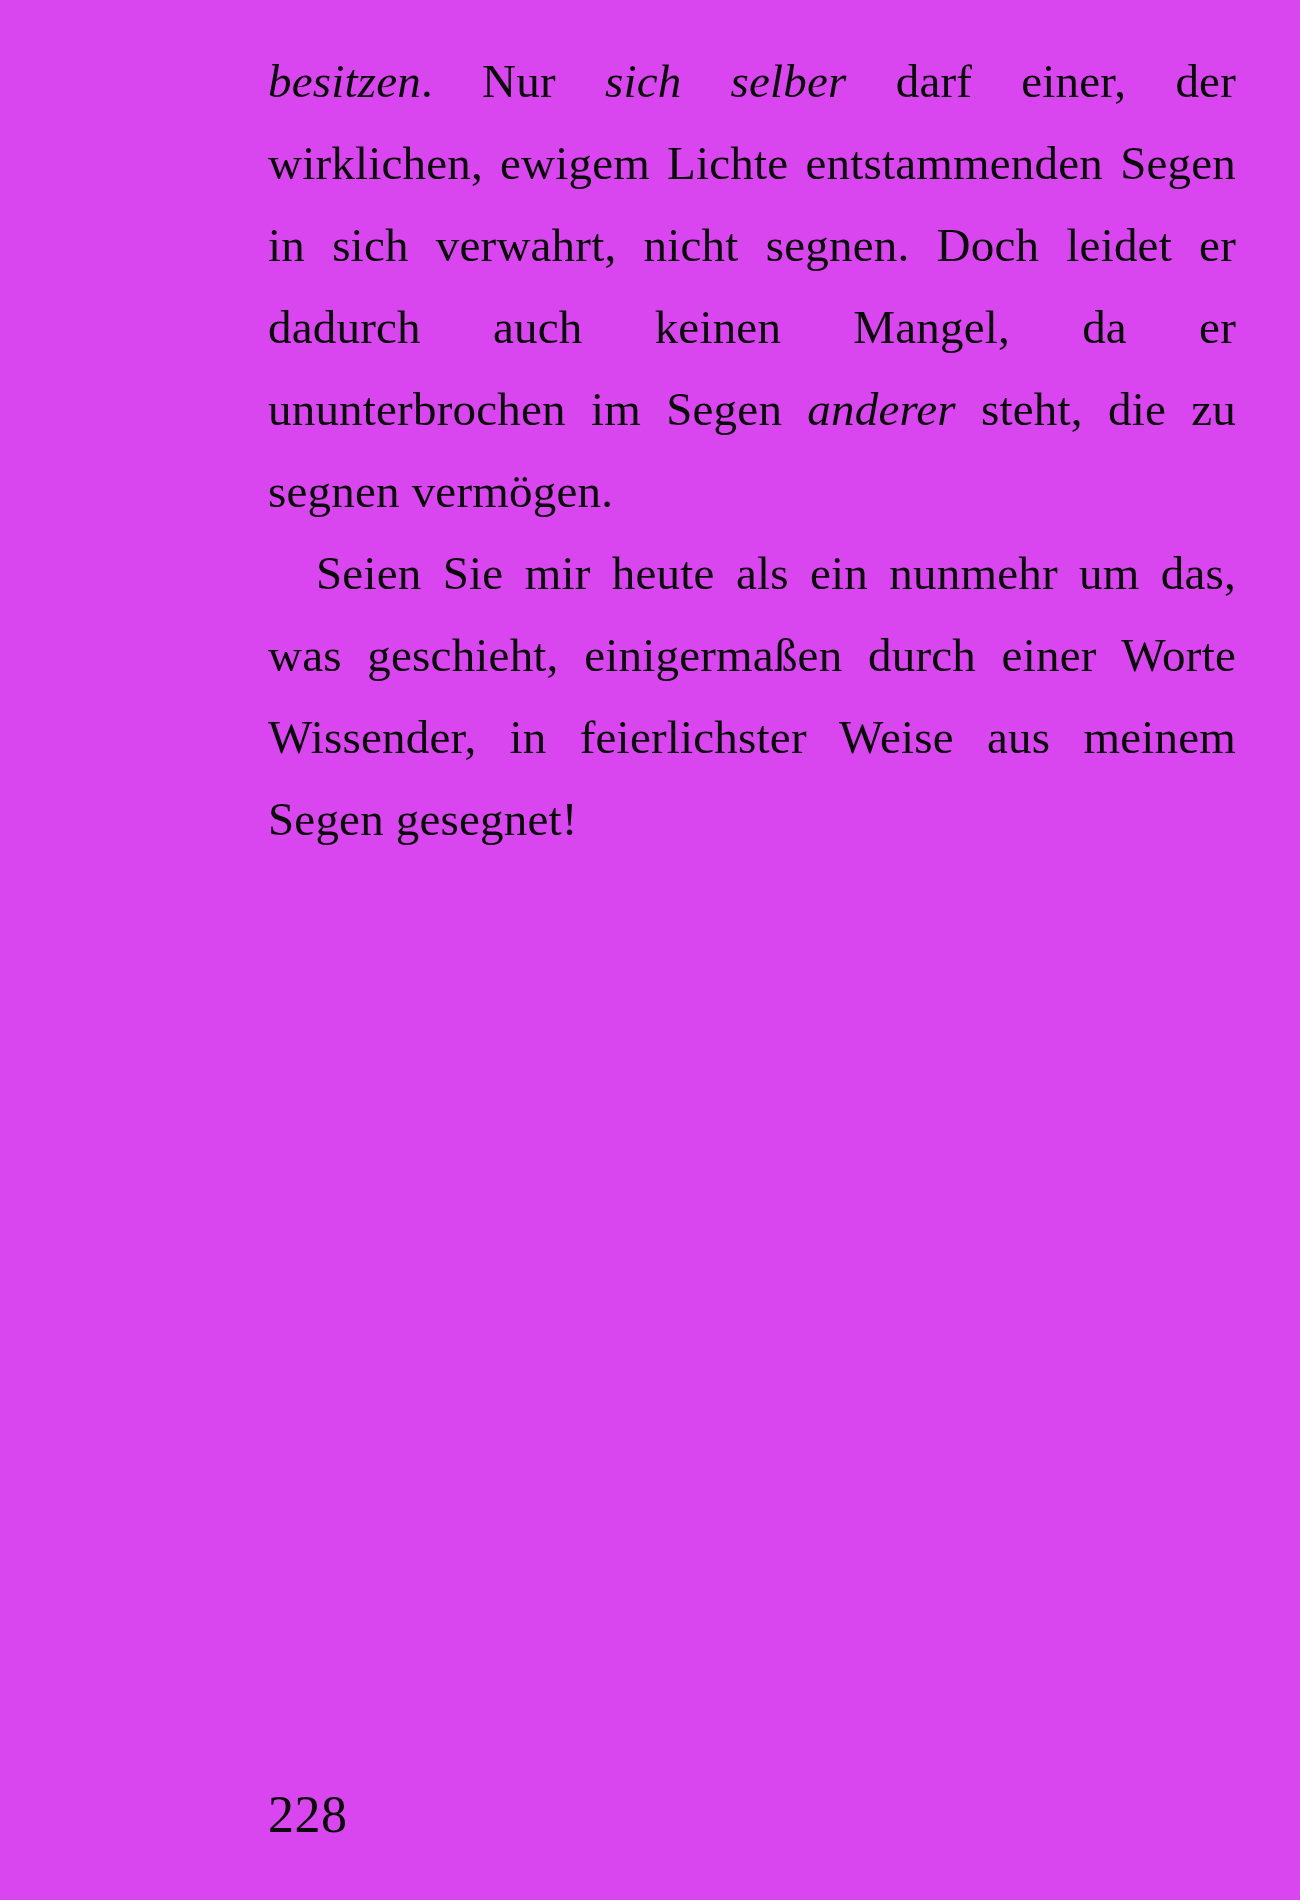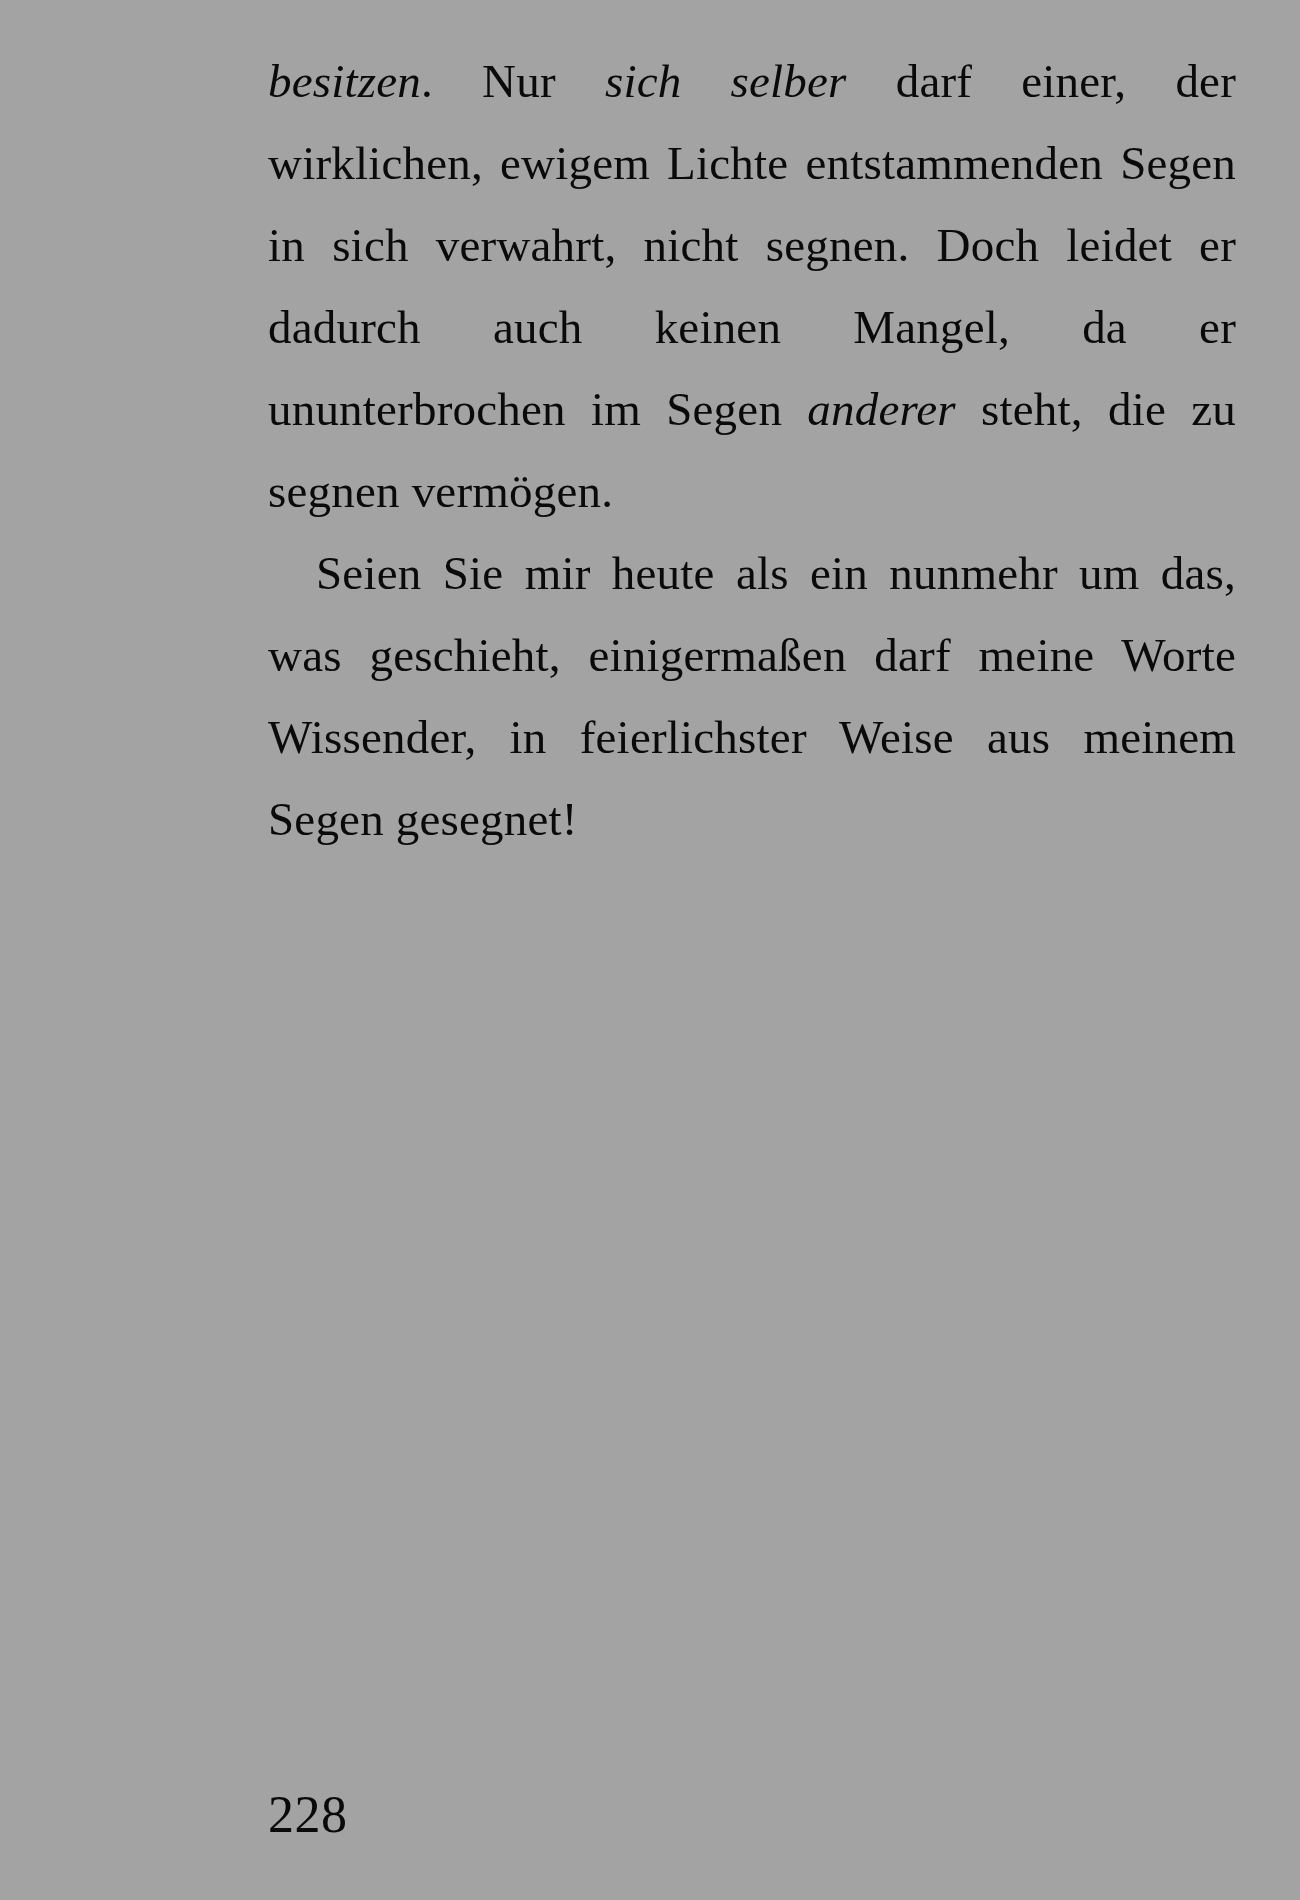--- a/index.html
+++ b/index.html
@@ -14,21 +14,21 @@
     font-family: "Liberation Serif", serif;
     color: #0a0a0a;
     overflow: hidden;
   }
   .page {
     position: absolute;
     left: 0;
     top: 0;
     width: 1300px;
     height: 1900px;
-    background: #a3a3a3;
+    background: #d946ef;
   }
   .text-block {
     position: absolute;
     left: 268px;
     top: 40px;
     width: 968px;
   }
   .para {
     margin: 0;
     font-size: 47px;
@@ -62,20 +62,20 @@
 
 <div class="page">
 
   <div class="text-block">
 
     <p class="para first">
       <i>besitzen</i><span>. Nur </span><i>sich selber</i><span> darf einer, der wirklichen, ewigem Lichte entstammenden Segen in sich verwahrt, nicht segnen. Doch leidet er dadurch auch keinen Mangel, da er ununterbrochen im Segen </span><i>anderer</i><span> steht, die zu segnen vermögen.</span>
     </p>
 
     <p class="para second">
-      <span>Seien Sie mir heute als ein nunmehr um das, was geschieht, einigermaßen darf meine Worte Wissender, in feierlichster Weise aus meinem Segen gesegnet!</span>
+      <span>Seien Sie mir heute als ein nunmehr um das, was geschieht, einigermaßen durch einer Worte Wissender, in feierlichster Weise aus meinem Segen gesegnet!</span>
     </p>
 
   </div>
 
   <div class="folio">228</div>
 
 </div>
 
 </body></html>

